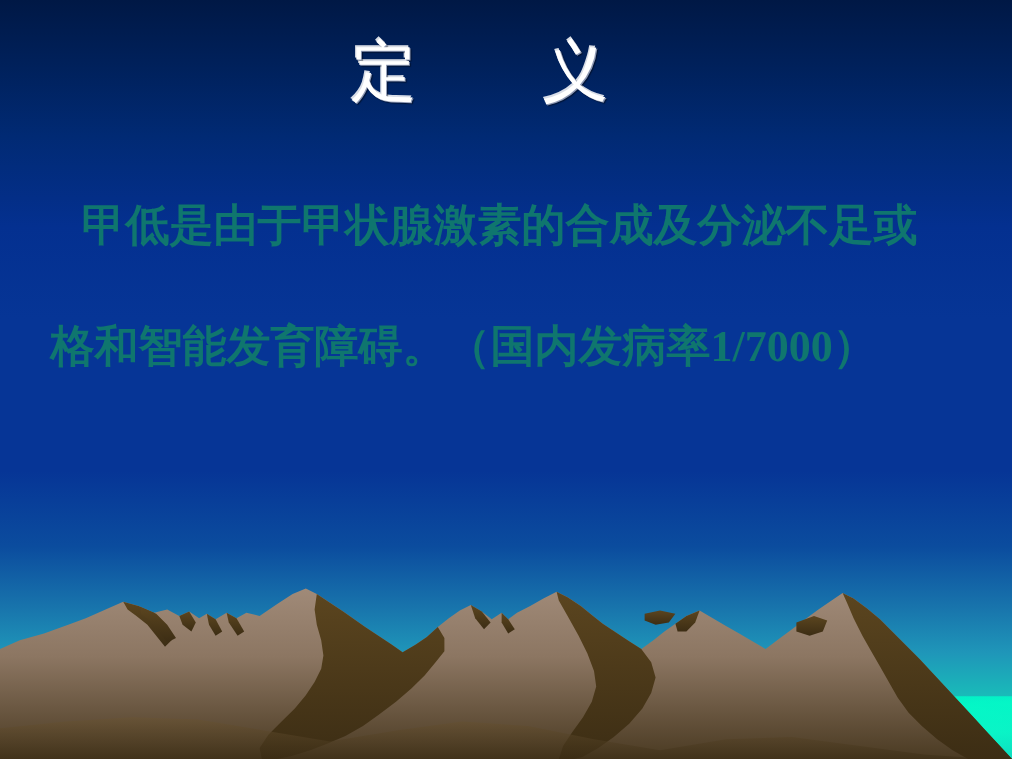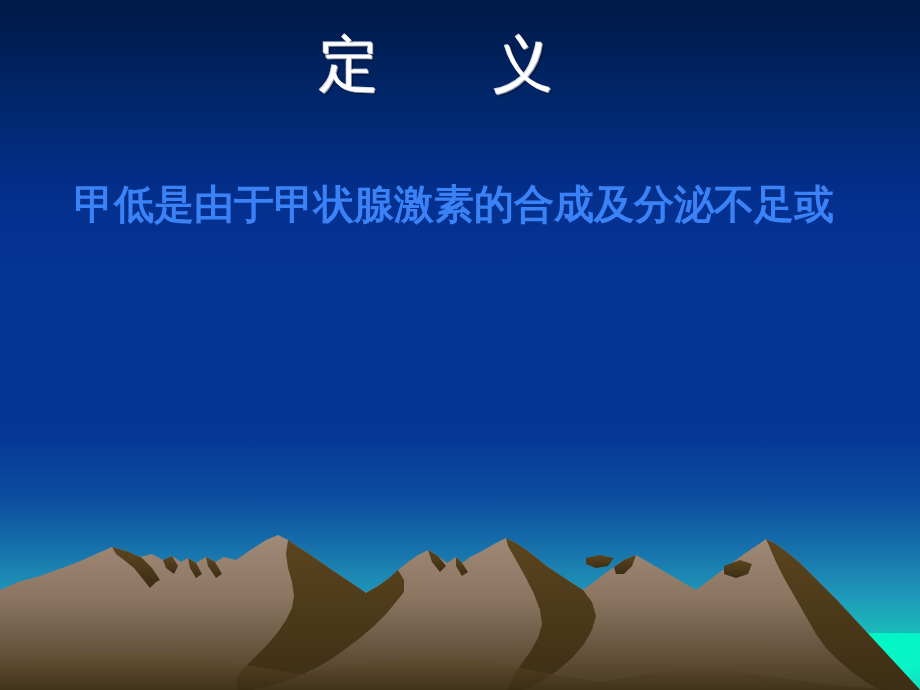--- a/index.html
+++ b/index.html
@@ -73,21 +73,21 @@
     white-space:pre;
   }
 
   .body-block {
     position:absolute; left:36px; top:150px; width:848px;
   }
   .body-line {
     font-family:"Liberation Serif", "DejaVu Serif", serif;
     font-size:40px;
     font-weight:bold;
-    color:#3b82f6;
+    color:#0f766e;
     line-height:110px;
     white-space:nowrap;
     letter-spacing:0px;
   }
   .body-line.l1 { padding-left:38px; }
   .body-line.l2 { padding-left:10px; }
   .body-line.l3 { padding-left:10px; }
 </style>
 </head>
 <body>
@@ -178,15 +178,16 @@
           L660,142 L720,140 L780,148 L840,156 L900,160 L920,160
           L920,160 L0,160 Z" opacity="0.55"></path>
       </g>
     </svg>
   </div>
 
   <div class="title">定  义</div>
 
   <div class="body-block">
     <div class="body-line l1">甲低是由于甲状腺激素的合成及分泌不足或</div>
+    <div class="body-line l3">格和智能发育障碍。（国内发病率1/7000）</div>
   </div>
 
 </div>
 
 </body></html>

